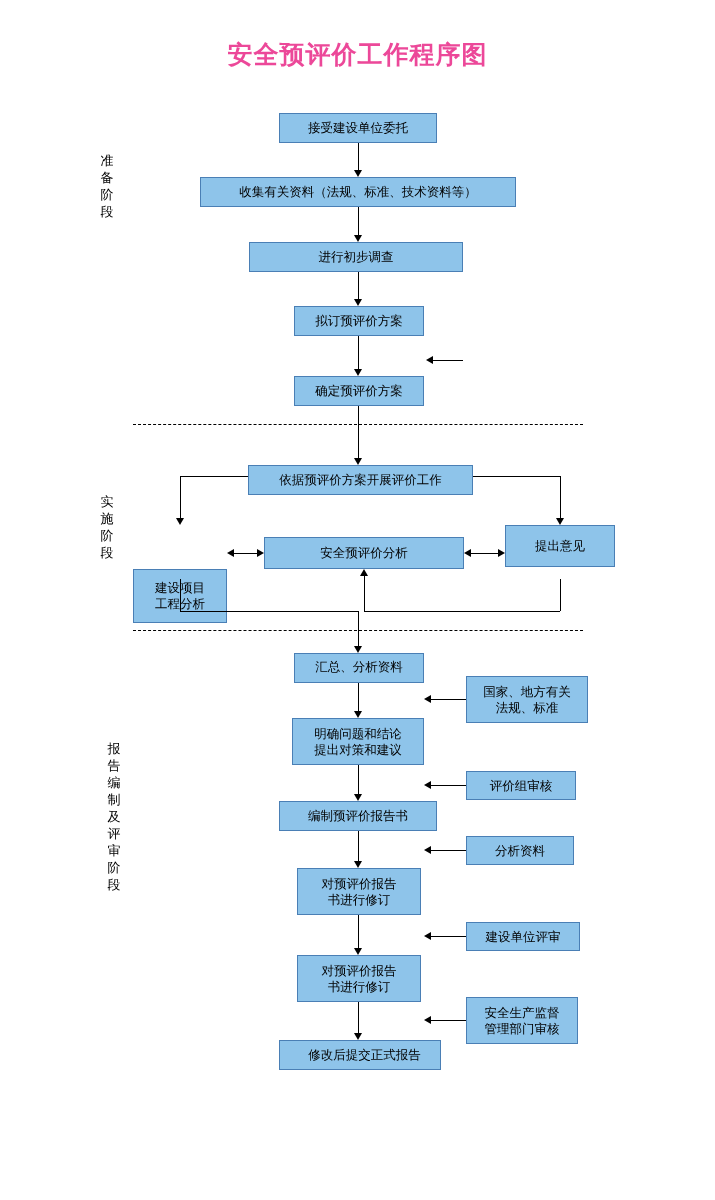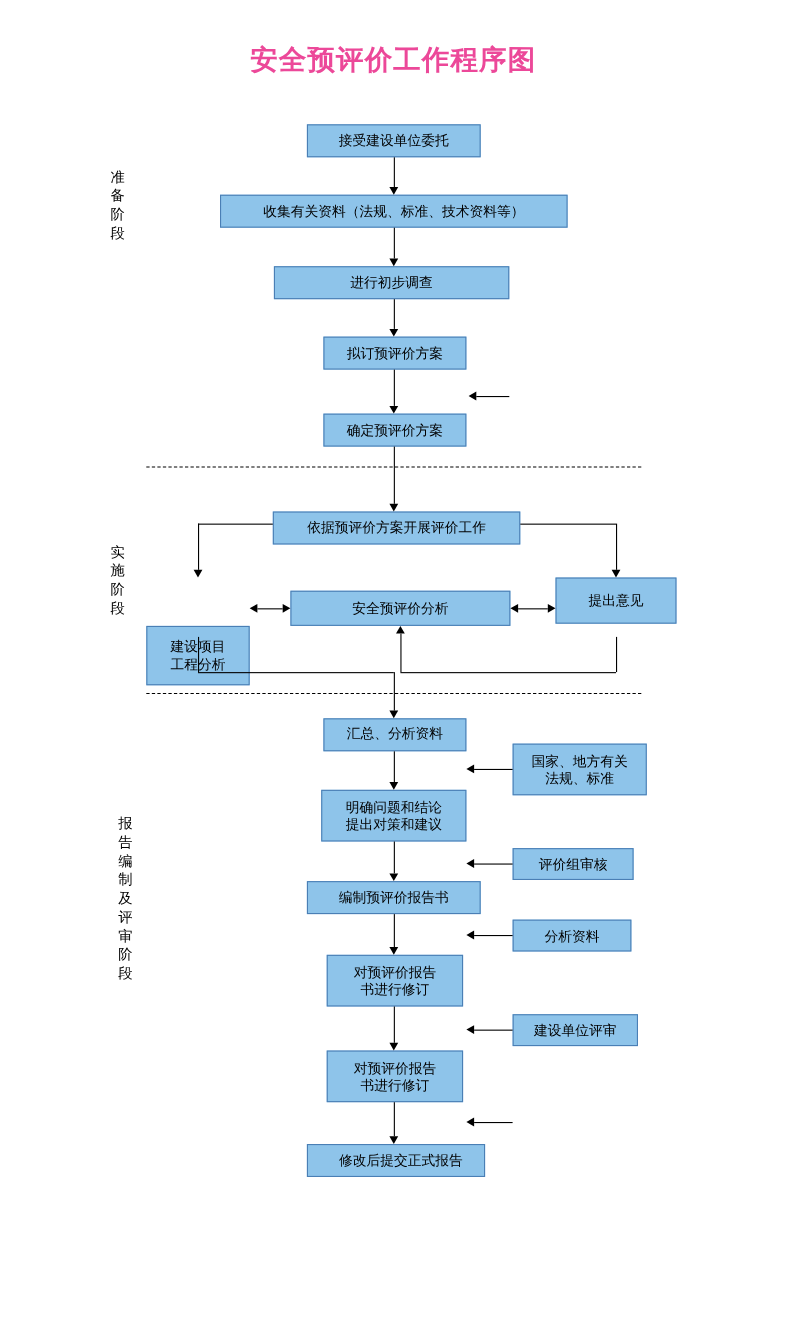--- a/index.html
+++ b/index.html
@@ -225,20 +225,24 @@
       <span>对预评价报告
 书进行修订</span>
     </div>
   <div class="box" style="left:466px; top:922px; width:114px; height:29px;">
       <span>建设单位评审</span>
     </div>
   <div class="box" style="left:297px; top:955px; width:124px; height:47px;">
       <span>对预评价报告
 书进行修订</span>
     </div>
+  <div class="box" style="left:466px; top:997px; width:112px; height:47px;">
+      <span>安全生产监督
+管理部门审核</span>
+    </div>
   <div class="box" style="left:279px; top:1040px; width:162px; height:30px;padding-left:13px;">
       <span>修改后提交正式报告</span>
     </div>
 
   <div class="line vline" style="left:358px; top:611px; height:35px;"></div>
   <div class="arrow arrow-down" style="left:354px; top:646px;"></div>
 
   <div class="line vline" style="left:358px; top:683px; height:28px;"></div>
   <div class="arrow arrow-down" style="left:354px; top:711px;"></div>
 

